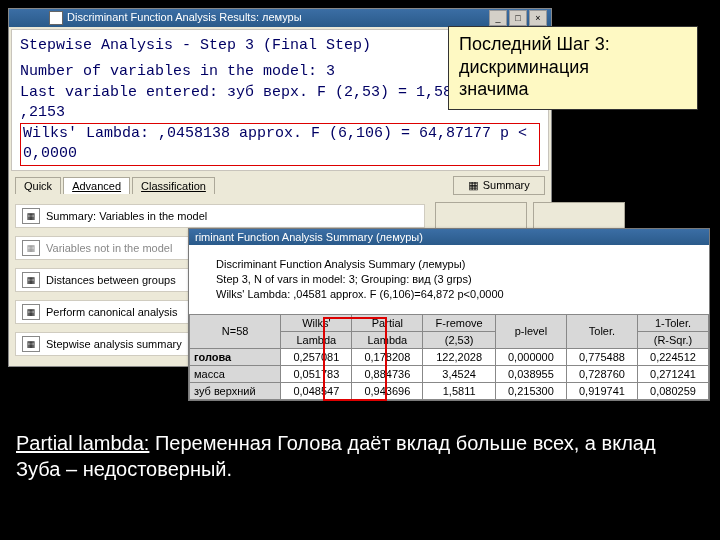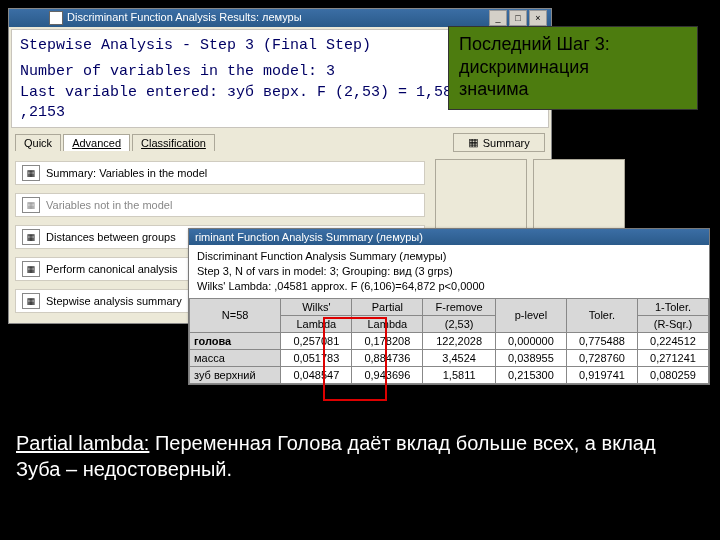--- a/index.html
+++ b/index.html
@@ -126,21 +126,21 @@
     flex-direction: row;
     gap: 6px;
     align-items: stretch;
     padding-top: 2px;
   }
   .annot-box {
     position: absolute;
     right: 22px;
     top: 26px;
     width: 228px;
-    background: #4d7c0f;
+    background: #fef9c3;
     border: 1px solid #333;
     padding: 6px 10px 8px 10px;
     font-size: 18px;
     line-height: 1.25;
   }
   .spreadsheet {
     position: absolute;
     left: 188px;
     top: 228px;
     width: 520px;
@@ -149,22 +149,23 @@
     box-shadow: 1px 1px 3px rgba(0,0,0,0.4);
     font-size: 11px;
   }
   .ss-titlebar {
     background: linear-gradient(#3b6ea5,#2a5a8a);
     color: #fff;
     font-size: 11px;
     padding: 2px 6px;
   }
   .ss-head {
-    padding: 4px 8px;
+    padding: 12px 8px;
     line-height: 1.35;
+    margin-left: 19px;
   }
   table.ss {
     border-collapse: collapse;
     width: 100%;
     font-size: 11px;
   }
   table.ss th, table.ss td {
     border: 1px solid #888;
     padding: 2px 4px;
     text-align: center;
@@ -215,20 +216,23 @@
       <div class="ctl-btn">□</div>
       <div class="ctl-btn">×</div>
     </div>
   </div>
 
   <div class="client">
     <div>Stepwise Analysis - Step 3 (Final Step)</div>
     <div style="height:6px"></div>
     <div>Number of variables in the model: 3</div>
     <div>Last variable entered: зуб верх.   F (2,53) = 1,581093 p &lt;  ,2153</div>
+    <div class="redline">
+      <span>Wilks' Lambda:  ,0458138    approx. F (6,106) = 64,87177 p &lt; 0,0000</span>
+    </div>
   </div>
 
   <div class="tabs-row">
     <div class="tabs">
       <div class="tab">Quick</div>
       <div class="tab active underline">Advanced</div>
       <div class="tab underline">Classification</div>
     </div>
     <div class="small-btn">
       <span>▦</span>

